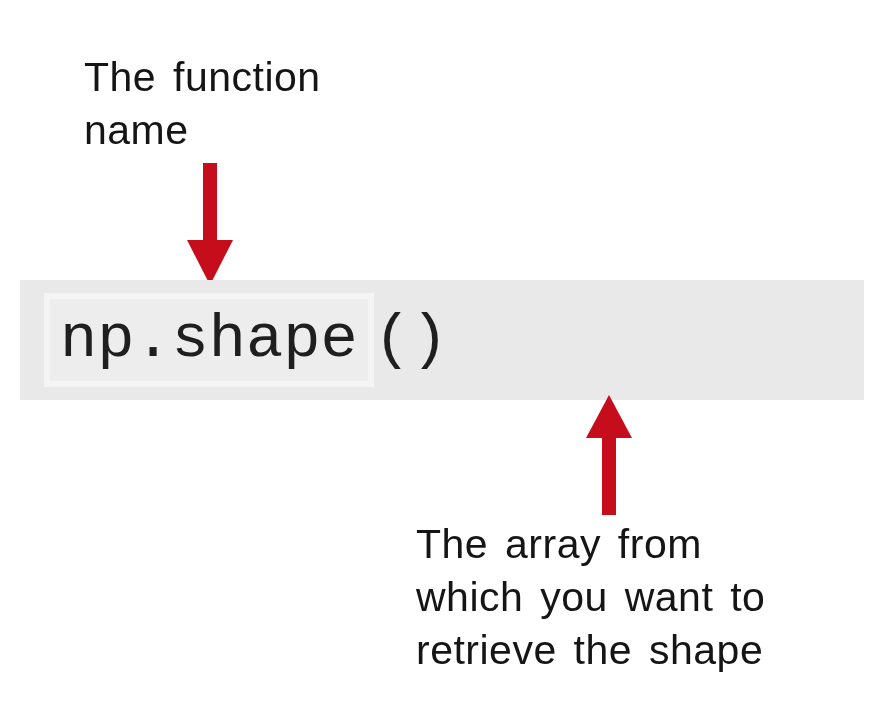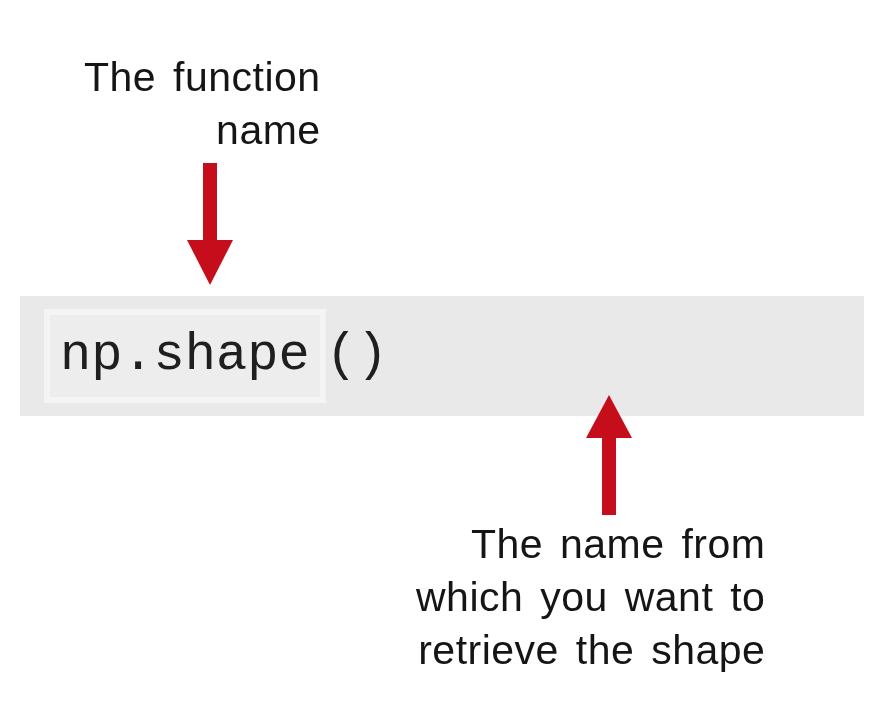--- a/index.html
+++ b/index.html
@@ -7,21 +7,20 @@
     padding: 0;
     background: #ffffff;
     font-family: "Liberation Sans", "DejaVu Sans", sans-serif;
   }
   .canvas {
     position: relative;
     width: 892px;
     height: 728px;
     background: var(--page-bg, #ffffff);
     overflow: hidden;
-    text-align: right;
   }
 
   
   .callout {
     position: absolute;
     white-space: pre-line;
     font-size: 41px;
     line-height: 53px;
     font-weight: 500;
     letter-spacing: 0.5px;
@@ -63,25 +62,24 @@
     left: 20px;
     top: 280px;
     width: 844px;
     height: 120px;
     box-sizing: border-box;
     padding-left: 24px;
     background: var(--strip-bg, #e9e9e9);
     display: flex;
     align-items: center;
     font-family: "Liberation Mono", "DejaVu Sans Mono", monospace;
-    font-size: 52px;
+    font-size: 62px;
     line-height: 1;
     color: var(--code-text, #1f1f1f);
     white-space: nowrap;
-    margin-top: 16px;
   }
   .code-box {
     box-sizing: border-box;
     height: 94px;
     border: 6px solid var(--box-border, #f4f4f4);
     background: var(--box-bg, #ededed);
     padding: 0 10px;
     display: flex;
     align-items: center;
   }
@@ -108,17 +106,17 @@
       </span>
       <span class="paren">(</span>
       <span class="paren">)</span>
   </div>
 
   <div class="arrow up">
     <div class="head-up"></div>
     <div class="shaft"></div>
   </div>
 
-  <div class="callout bottom">The name from
+  <div class="callout bottom">The array from
 which you want to
 retrieve the shape</div>
 
 </div>
 
 </body></html>

